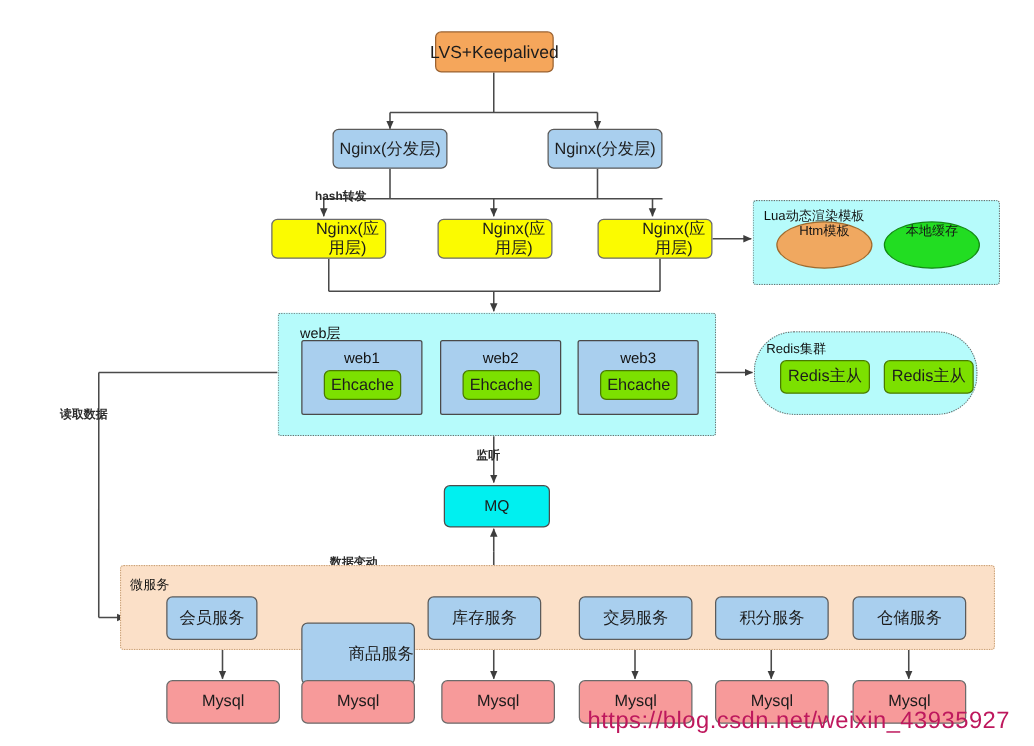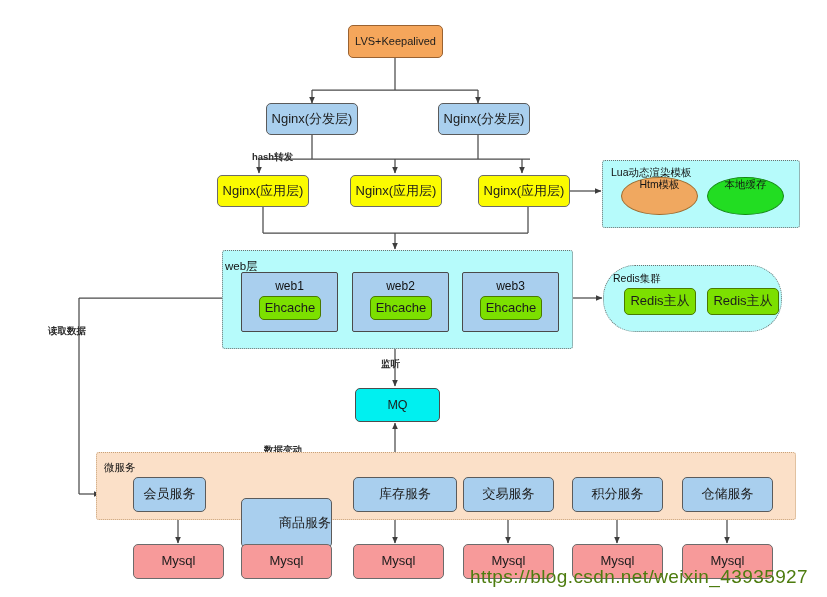--- a/index.html
+++ b/index.html
@@ -4,44 +4,44 @@
 <style>
   html,body{margin:0;padding:0;background:#ffffff;}
   body{width:827px;height:597px;position:relative;overflow:hidden;
        font-family:"Liberation Sans","DejaVu Sans",sans-serif;}
   #canvas{position:absolute;left:0;top:0;width:827px;height:597px;}
   .node{position:absolute;box-sizing:border-box;display:flex;align-items:center;
         justify-content:center;text-align:center;color:#1c1c1c;
         border:1.3px solid #6b6b6b;border-radius:5px;line-height:1.15;}
   .orange-box{background:#f5a65b;border-color:#9a6231;}
   .blue-box{background:#a9cfee;border-color:#5b5b5b;}
-  .yellow-box{background:#fbfb00;border-color:#6b6b6b;}
+  .yellow-box{background:#fbfb00;border-color:#6b6b6b;padding-left:30px;}
   .cyan-box{background:#00f0f0;border-color:#4d4d4d;}
   .red-box{background:#f79a9a;border-color:#6b6b6b;}
   .green-box{background:#7ce000;border-color:#4a7a00;}
   .svc-box{background:#a9cfee;border-color:#5b5b5b;}
   .group{position:absolute;box-sizing:border-box;border:1.6px dotted #6f6f6f;border-radius:3px;}
   .grp-cyan{background:#b6fbfb;}
   .grp-peach{background:#fbe0c8;border-color:#c8a178;}
   .grp-title{position:absolute;font-weight:normal;font-size:10.5px;color:#111;white-space:nowrap;}
   .ellipse{position:absolute;box-sizing:border-box;display:flex;align-items:flex-start;
            justify-content:center;border-radius:50%;border:1.3px solid #4a4a4a;
            font-size:10.5px;color:#151515;}
   .ell-orange{background:#f0a860;border-color:#a06a2c;}
   .ell-green{background:#22dd22;border-color:#138a13;}
   .web-card{position:absolute;box-sizing:border-box;background:#a9cfee;
             border:1.6px solid #4a4a4a;border-radius:2px;}
   .web-title{position:absolute;left:0;right:0;top:6px;text-align:center;
              font-weight:normal;font-size:12px;color:#111;}
   .edge-label{position:absolute;font-size:9.5px;font-weight:bold;color:#2b2b2b;
               white-space:nowrap;background:transparent;}
   .edge-label.cn{font-weight:bold;}
-  .watermark{position:absolute;left:470px;top:566px;font-size:19px;color:#4d7c0f;
+  .watermark{position:absolute;left:470px;top:566px;font-size:19px;color:#be185d;
              letter-spacing:.4px;white-space:nowrap;font-family:"Liberation Sans",sans-serif;}
-  .t12{font-size:11px;}
+  .t12{font-size:14px;}
   .t11{font-size:13px;}
   .t13{font-size:12.5px;}
 </style>
 </head>
 <body>
 
 <svg id="canvas" viewBox="0 0 827 597" xmlns="http://www.w3.org/2000/svg">
   <defs>
     <marker id="arrow" viewBox="0 0 10 10" refX="8.5" refY="5" markerWidth="6" markerHeight="6" orient="auto-start-reverse">
       <path d="M 0 1 L 9 5 L 0 9 z" fill="#3d3d3d"></path>
@@ -125,21 +125,21 @@
   <div class="grp-title" style="left:8px;top:5px;">Lua动态渲染模板</div>
 </div>
 <div class="ellipse ell-orange" style="left:621px;top:177px;width:77px;height:38px;">
   <span>Htm模板</span>
 </div>
 <div class="ellipse ell-green" style="left:707px;top:177px;width:77px;height:38px;">
   <span>本地缓存</span>
 </div>
 
 <div class="group grp-cyan" style="left:222px;top:250px;width:351px;height:99px;">
-  <div class="grp-title" style="left:2px;top:8px;font-size:11.5px;">web层</div>
+  <div class="grp-title" style="left:17px;top:8px;font-size:11.5px;">web层</div>
 </div>
 
 <div class="web-card" style="left:241px;top:272px;width:97px;height:60px;">
   <div class="web-title">web1</div>
 </div>
 <div class="node green-box t11" style="left:259px;top:296px;width:62px;height:24px;">
   <span>Ehcache</span>
 </div>
 
 <div class="web-card" style="left:352px;top:272px;width:97px;height:60px;">
@@ -177,21 +177,21 @@
 <div class="group grp-peach" style="left:96px;top:452px;width:700px;height:68px;">
   <div class="grp-title" style="left:7px;top:8px;">微服务</div>
 </div>
 
 <div class="node svc-box t11" style="left:133px;top:477px;width:73px;height:35px;">
   <span>会员服务</span>
 </div>
 <div class="node svc-box t11" style="left:241px;top:498px;width:91px;height:50px;justify-content:flex-end;">
   <span>商品服务</span>
 </div>
-<div class="node svc-box t11" style="left:353px;top:477px;width:104px;height:35px;">
+<div class="node svc-box t11" style="left:342px;top:477px;width:91px;height:35px;">
   <span>库存服务</span>
 </div>
 <div class="node svc-box t11" style="left:463px;top:477px;width:91px;height:35px;">
   <span>交易服务</span>
 </div>
 <div class="node svc-box t11" style="left:572px;top:477px;width:91px;height:35px;">
   <span>积分服务</span>
 </div>
 <div class="node svc-box t11" style="left:682px;top:477px;width:91px;height:35px;">
   <span>仓储服务</span>

